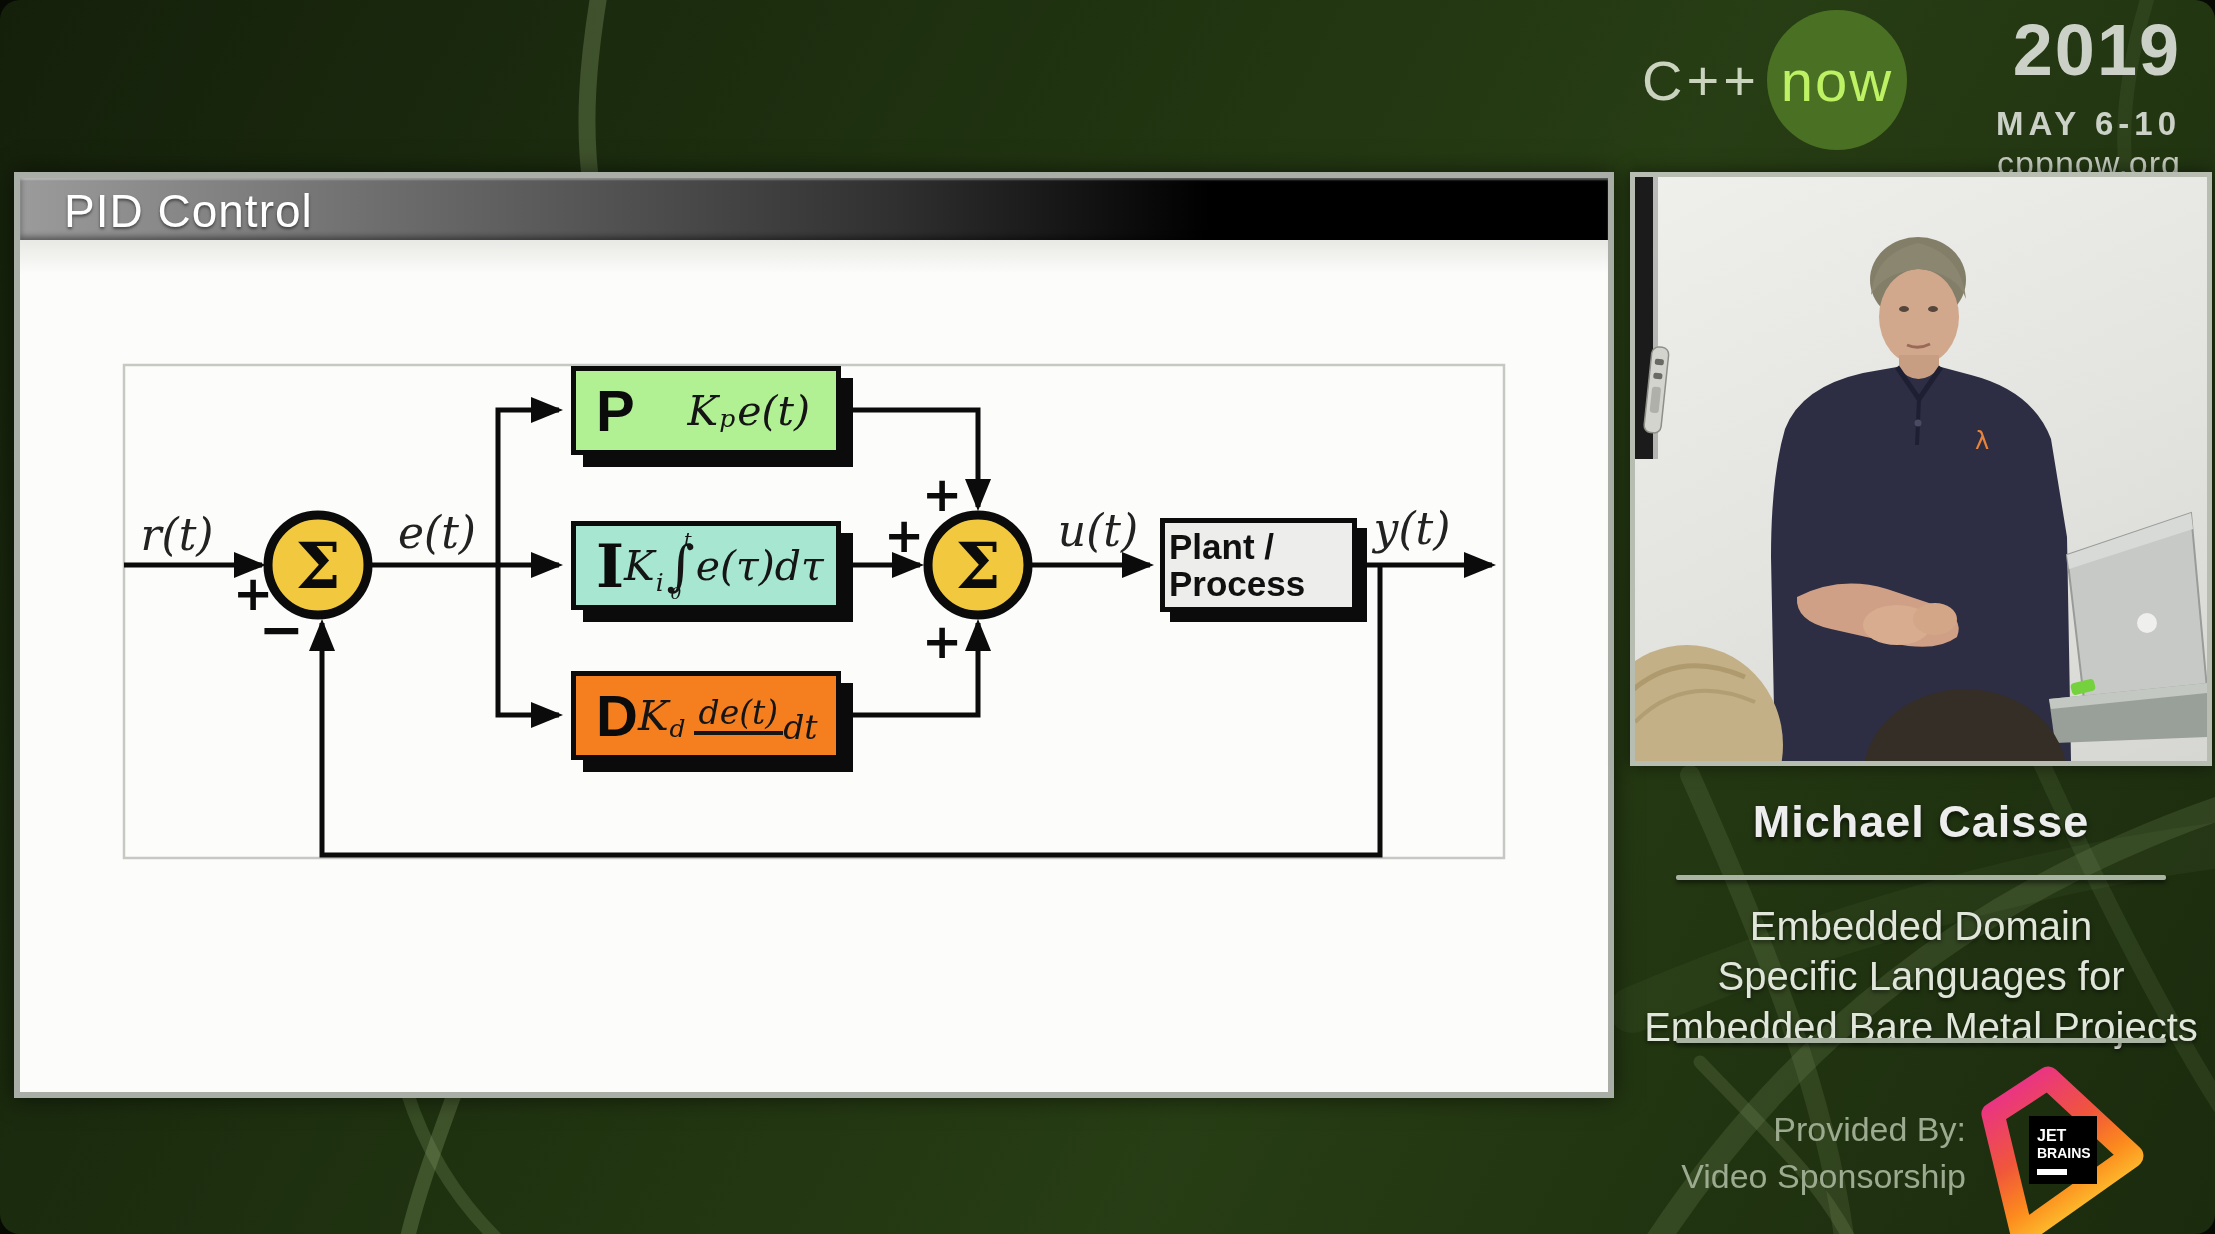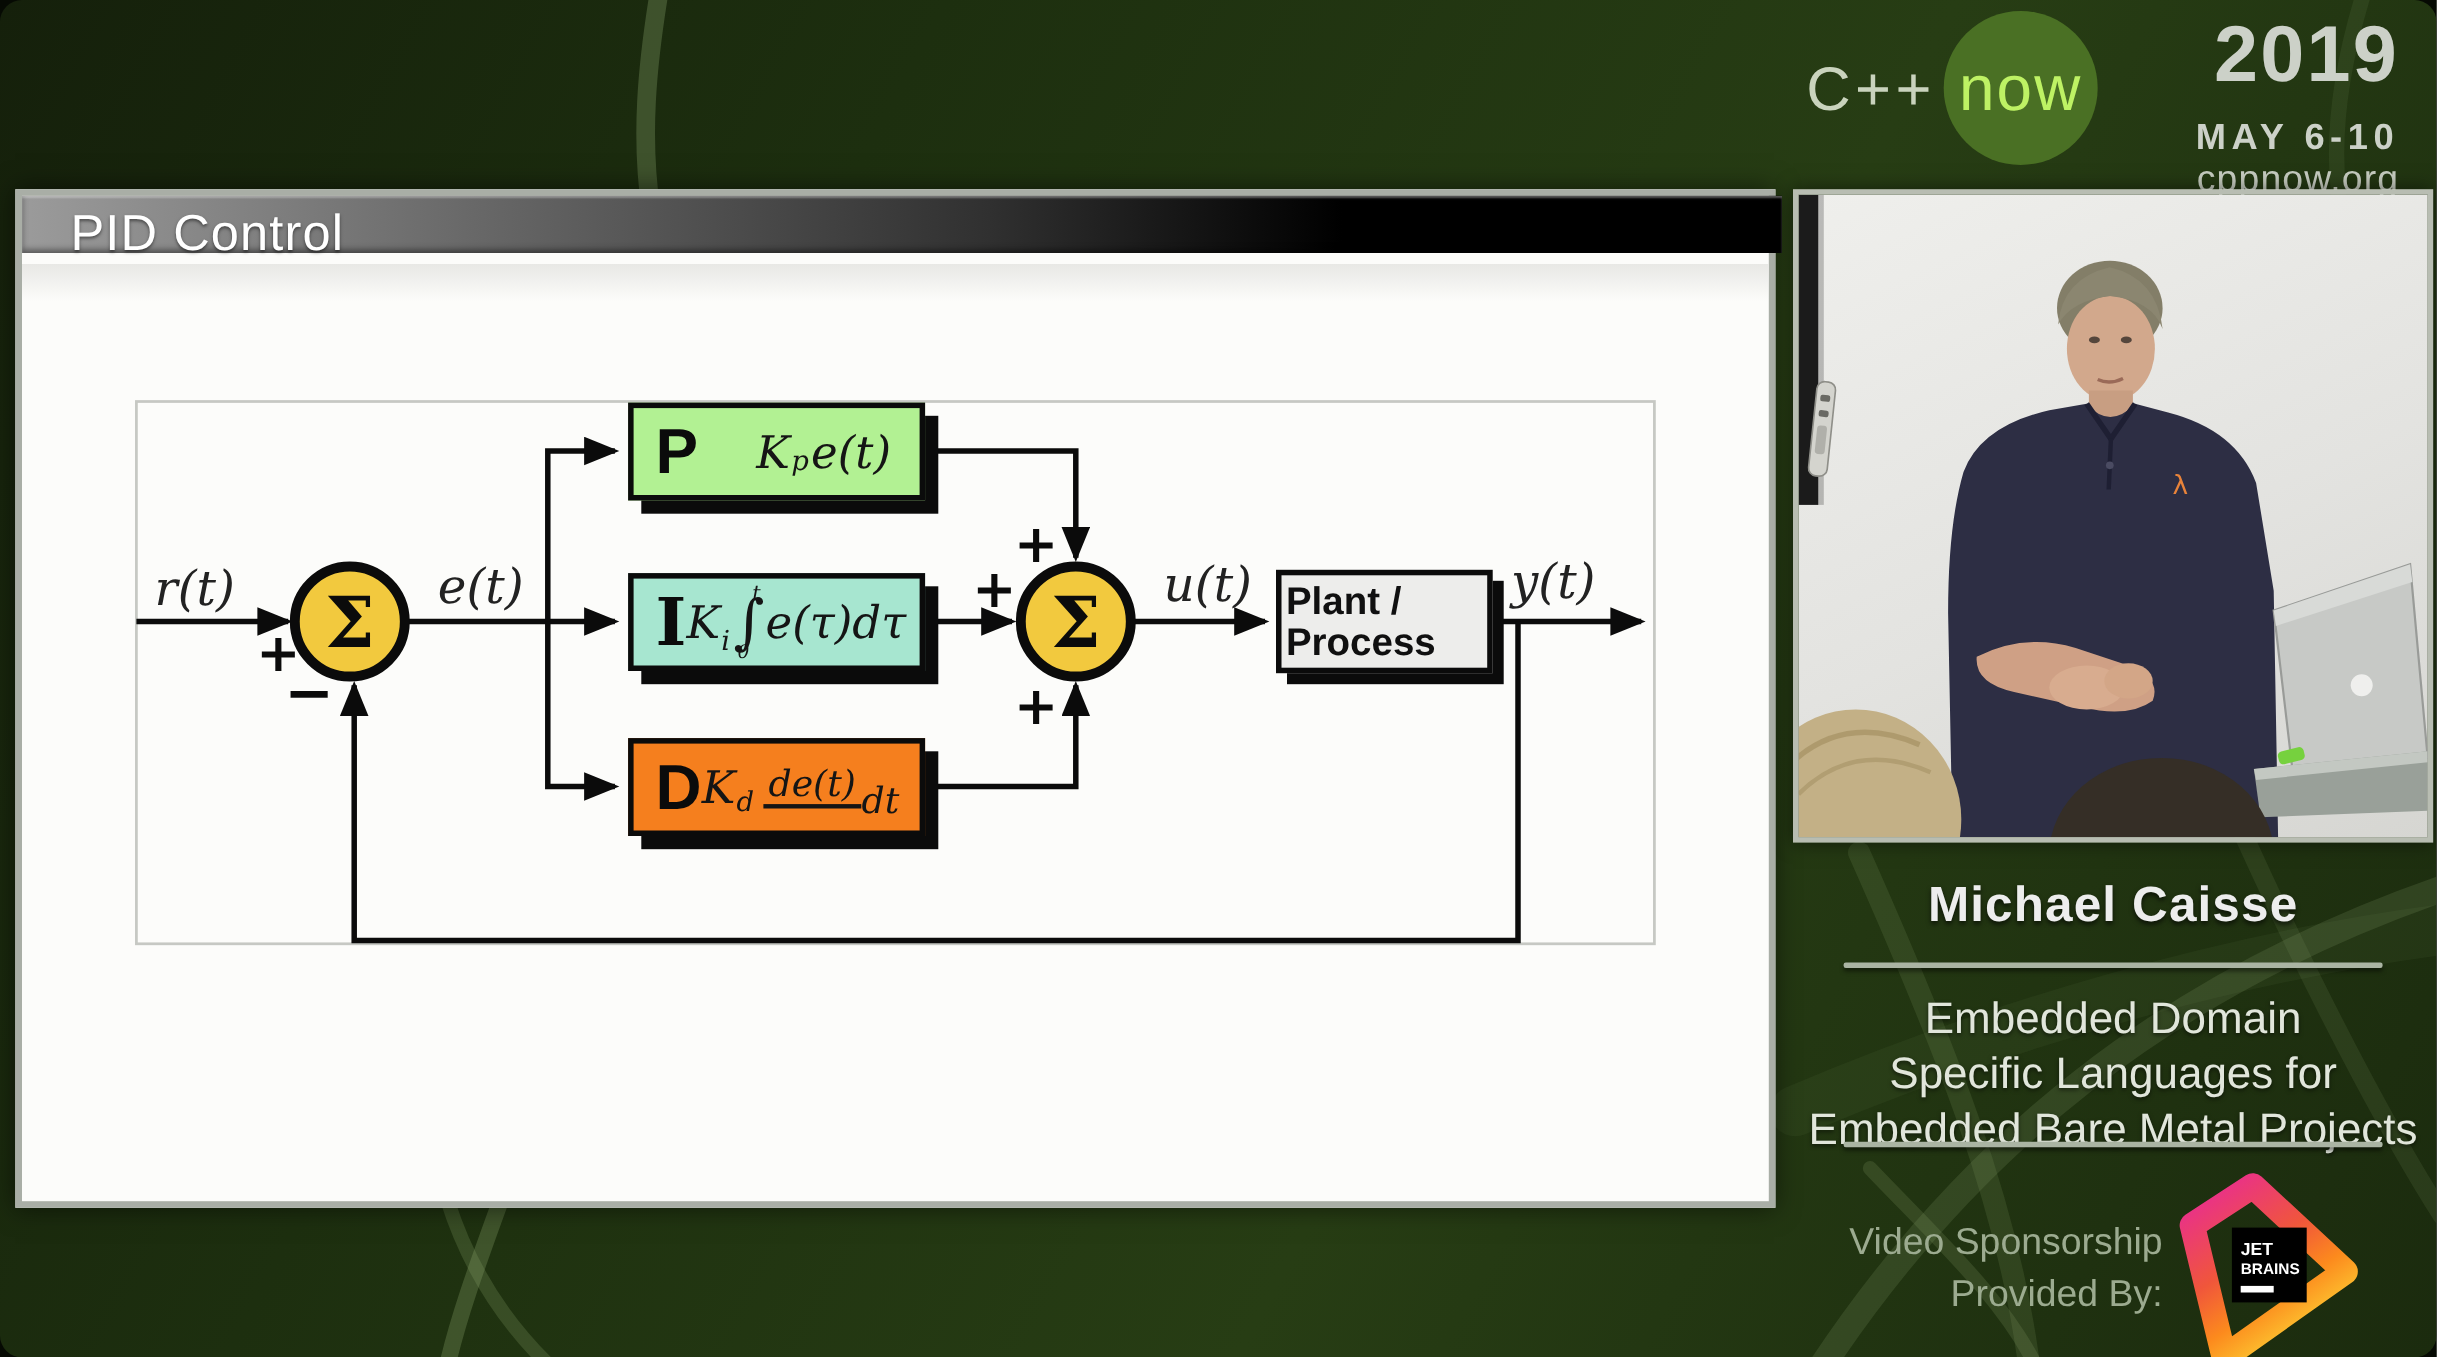--- a/index.html
+++ b/index.html
@@ -12,23 +12,23 @@
   .logo-circle{left:1767px;top:10px;width:140px;height:140px;border-radius:50%;background:#4a7024;
     display:flex;align-items:center;justify-content:center;}
   .logo-now{font-size:58px;font-weight:300;color:#bef264;letter-spacing:2px;}
   .date-block{right:34px;top:14px;text-align:right;color:#ccd1c8;line-height:1;}
   .date-year{font-size:72px;font-weight:700;letter-spacing:2px;}
   .date-days{font-size:33px;font-weight:700;letter-spacing:5px;margin-top:21px;}
   .date-site{font-size:34px;font-weight:400;color:#c6ccc0;letter-spacing:1px;margin-top:6px;}
   
   .slide{left:14px;top:172px;width:1600px;height:926px;box-sizing:border-box;
     background:#fcfcfa;border:6px solid #a9aea6;box-shadow:0 0 22px rgba(0,0,0,.55);}
-  .slide-titlebar{left:0;top:0;width:1588px;height:52px;
+  .slide-titlebar{left:0;top:0;width:1588px;height:62px;
     background:linear-gradient(to right,#9b9b9b 0%,#6f6f6f 22%,#303030 55%,#000 75%);
-    box-shadow:inset 0 2px 2px rgba(255,255,255,.35), inset 0 -3px 6px rgba(0,0,0,.45);padding-left:12px;}
+    box-shadow:inset 0 2px 2px rgba(255,255,255,.35), inset 0 -3px 6px rgba(0,0,0,.45);}
   .slide-title{left:44px;top:6px;font-size:46px;color:#fff;letter-spacing:1px;
     text-shadow:0 2px 3px rgba(0,0,0,.5);}
   .fade-under-bar{left:0;top:62px;width:1588px;height:34px;
     background:linear-gradient(to bottom,#e8e8e5,rgba(252,252,250,0));}
   
   .blk{box-sizing:border-box;border:5px solid #0b0b0b;box-shadow:12px 12px 0 #0b0b0b;
     display:flex;align-items:center;padding:0 26px 0 20px;justify-content:space-between;}
   .blk-p{left:551px;top:188px;width:270px;height:89px;background:#b2f193;}
   .blk-i{left:551px;top:343px;width:270px;height:89px;background:#a7e6d0;}
   .blk-d{left:551px;top:493px;width:270px;height:89px;background:#f57f1e;}
@@ -241,22 +241,22 @@
   <div class="abs speaker-name">Michael Caisse</div>
   <div class="abs divider div1"></div>
   <div class="abs talk-title">
     <div>Embedded Domain</div>
     <div>Specific Languages for</div>
     <div>Embedded Bare Metal Projects</div>
   </div>
   <div class="abs divider div2"></div>
 
   <div class="abs sponsor">
+    <div>Provided By:</div>
     <div>Video Sponsorship</div>
-    <div>Provided By:</div>
   </div>
   <svg class="abs" width="190" height="176" style="left:1962px;top:1066px;" viewBox="0 0 190 176">
     <defs>
       <linearGradient id="jbg" x1="0.15" y1="0" x2="0.75" y2="1">
         <stop offset="0" stop-color="#e9308b"></stop>
         <stop offset="0.4" stop-color="#f0563b"></stop>
         <stop offset="0.65" stop-color="#fc8a1d"></stop>
         <stop offset="1" stop-color="#fde63b"></stop>
       </linearGradient>
     </defs>

